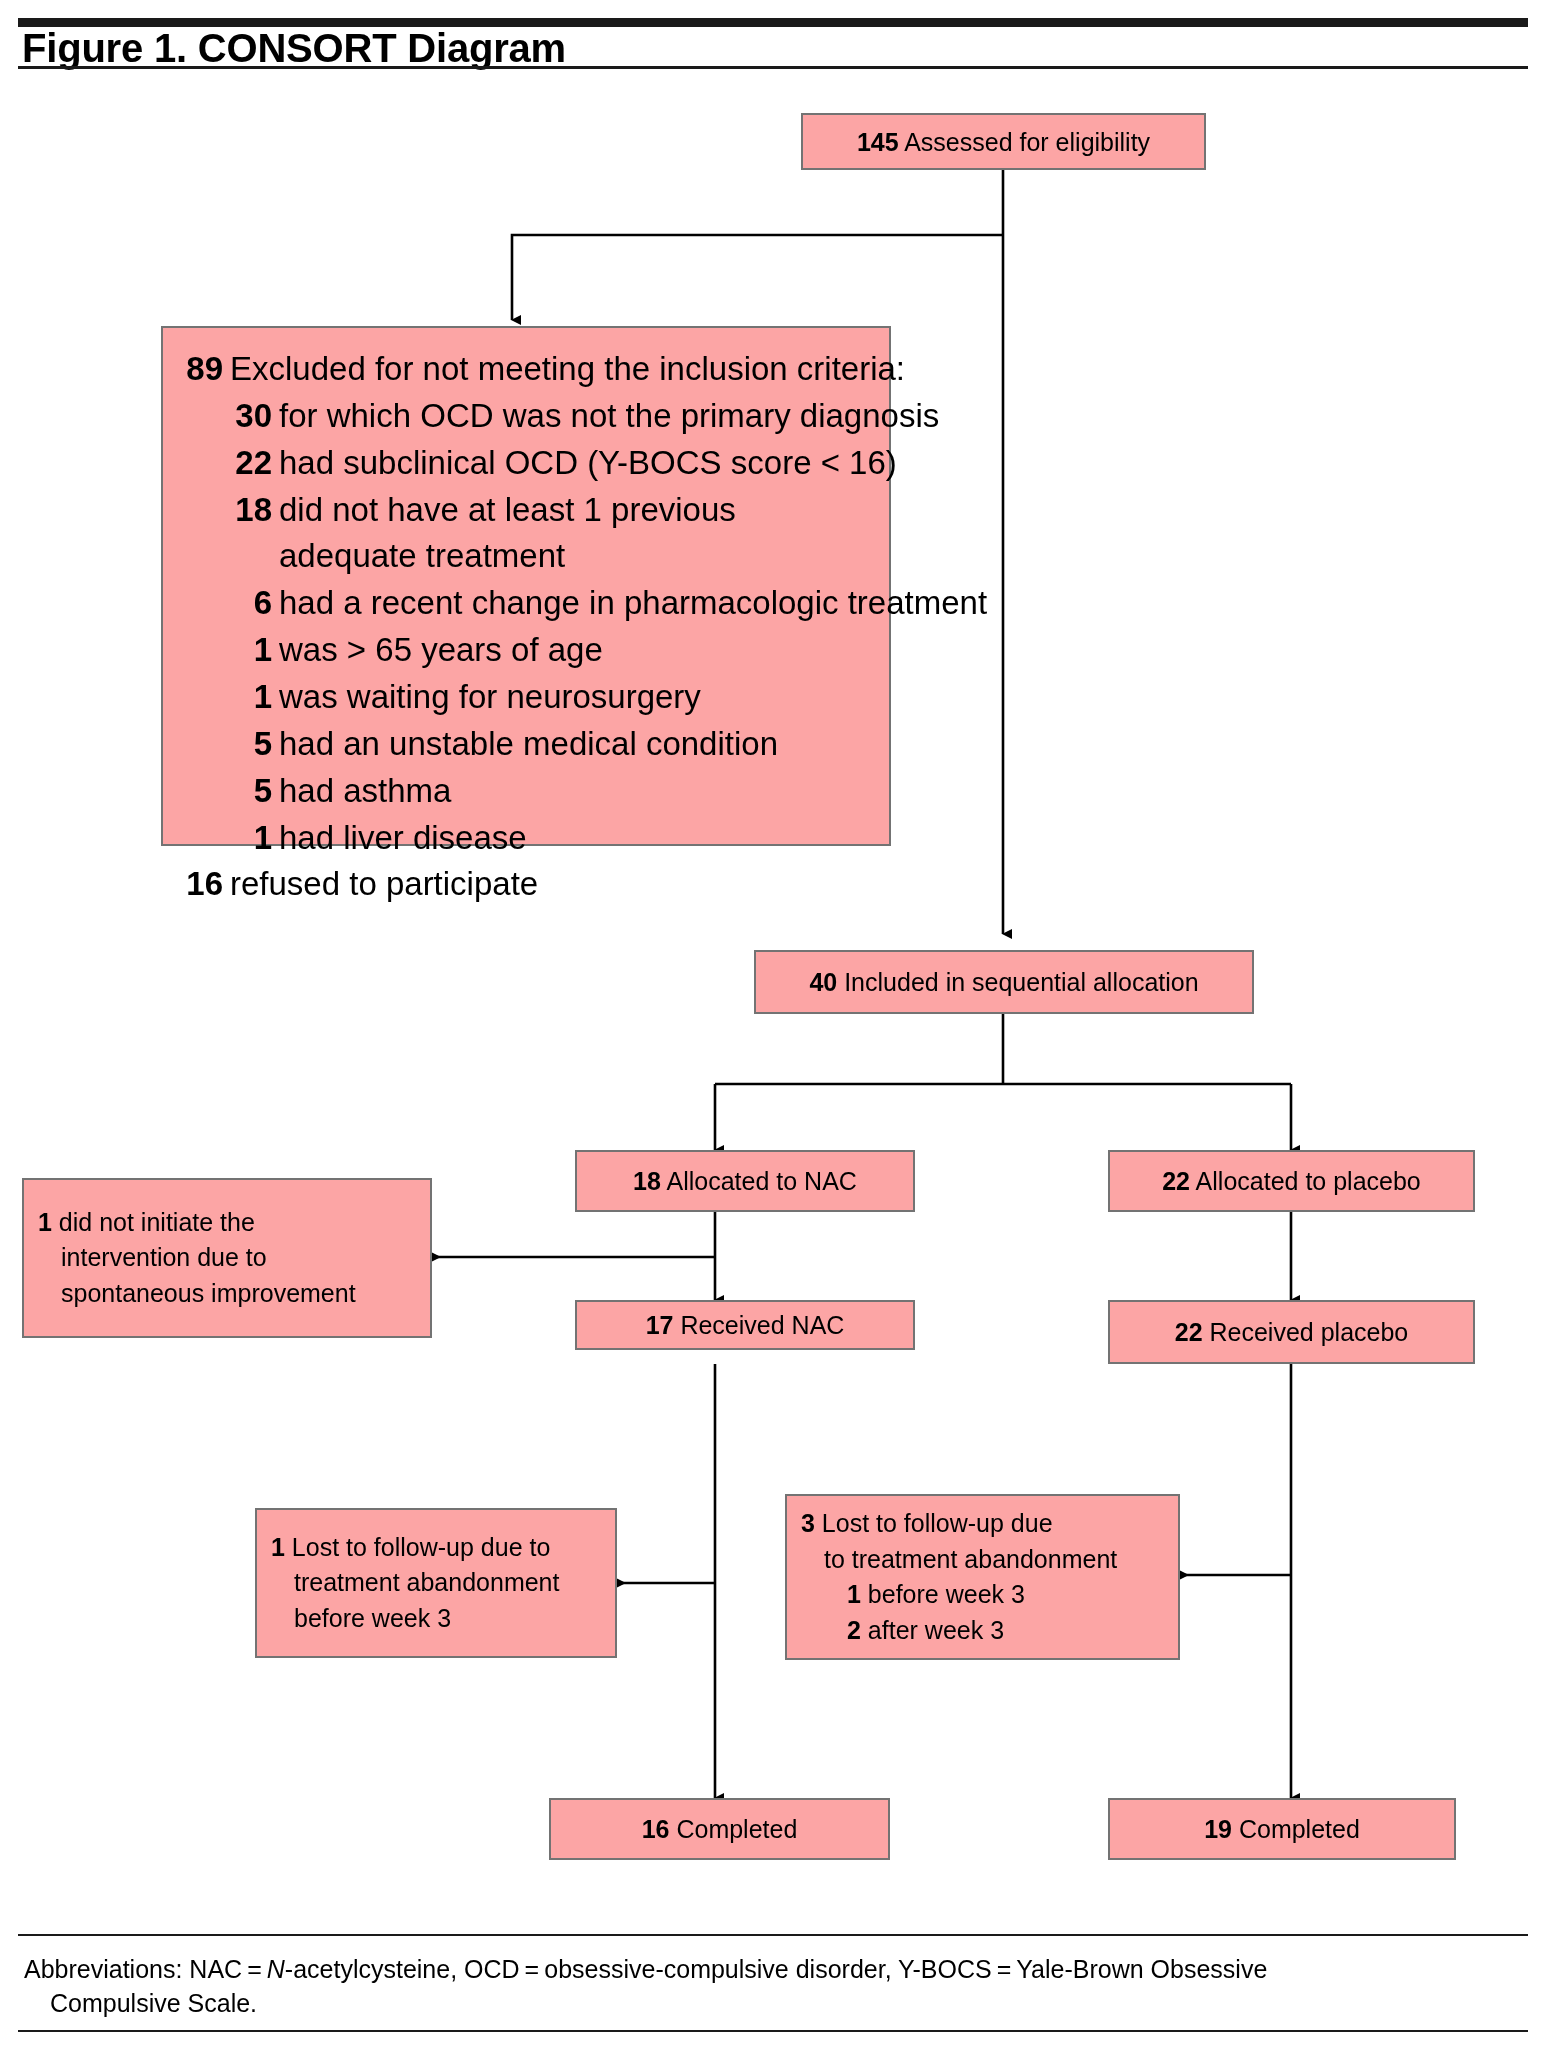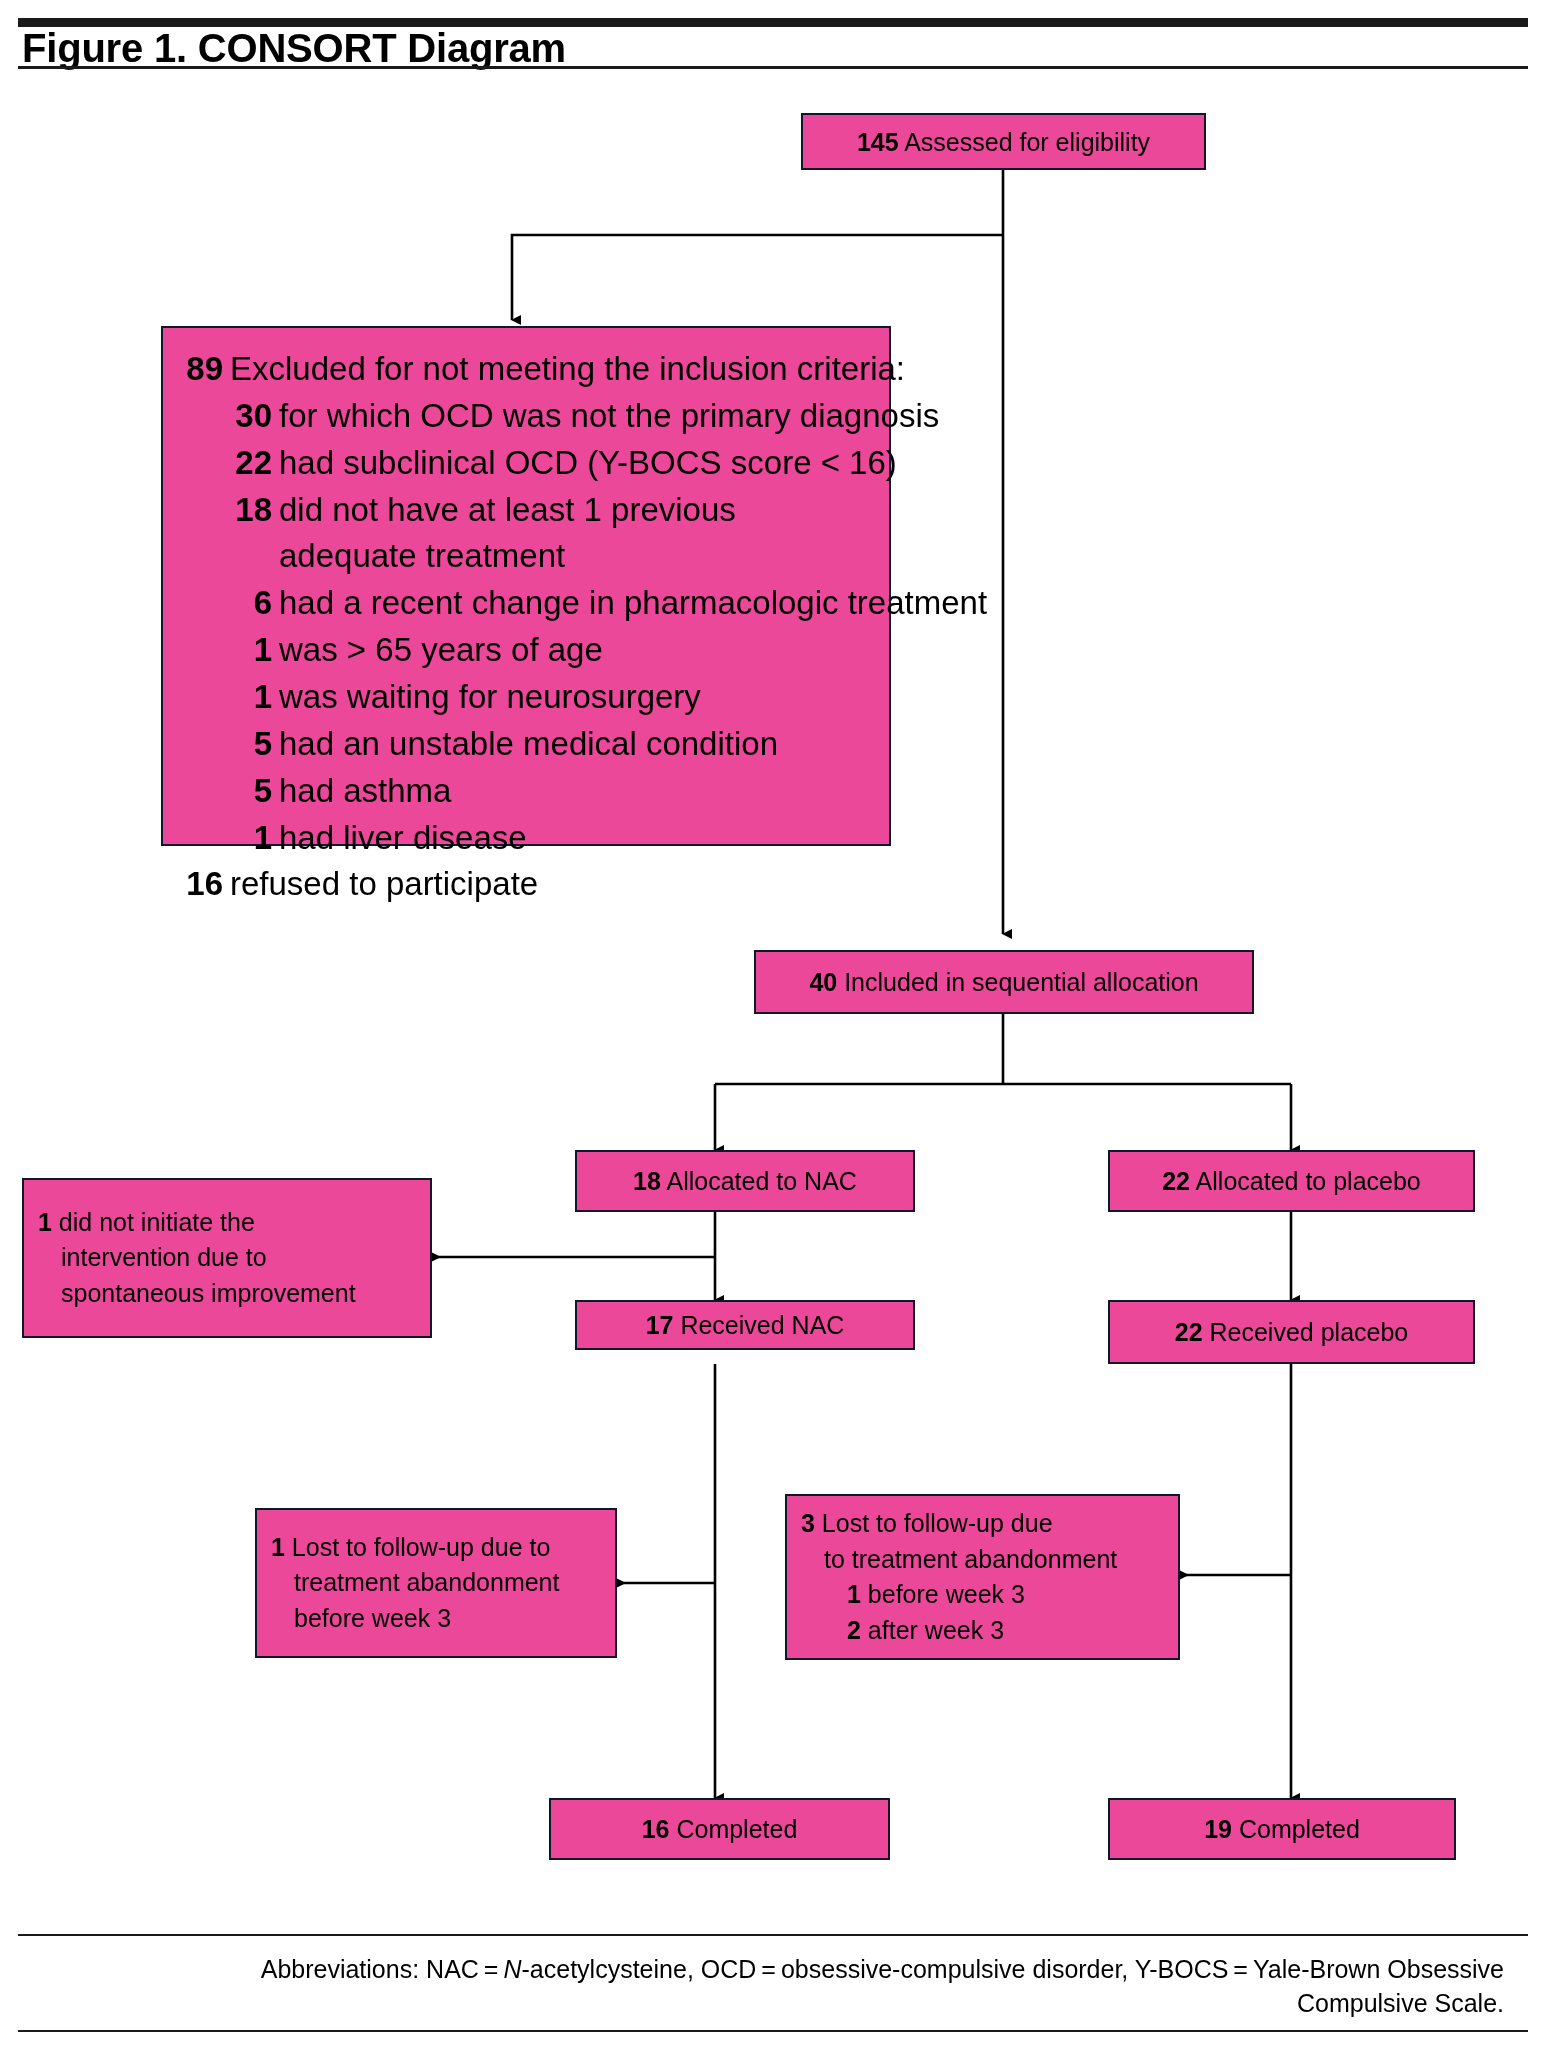--- a/index.html
+++ b/index.html
@@ -48,22 +48,22 @@
     font-size: 40px;
     font-weight: bold;
     letter-spacing: -0.2px;
     white-space: nowrap;
   }
 
   
   .box {
     position: absolute;
     box-sizing: border-box;
-    border: 2px solid #0f172a;
-    background: #ec4899;
+    border: 2px solid #737373;
+    background: #fca5a5;
     display: flex;
     align-items: center;
     z-index: 2;
   }
   .box.center {
     justify-content: center;
   }
   .box-text {
     font-size: 25px;
     line-height: 1.28;
@@ -131,21 +131,20 @@
   }
 
   
   #footnote {
     position: absolute;
     left: 24px;
     top: 1953px;
     width: 1480px;
     font-size: 25px;
     line-height: 1.34;
-    text-align: right;
   }
   #footnote .fn-line2 { padding-left: 26px; display: block; }
   .ital { font-style: italic; }
 </style>
 </head>
 <body>
 
 <div id="page">
 
   <div class="rule-thick" style="top:18px;"></div>

